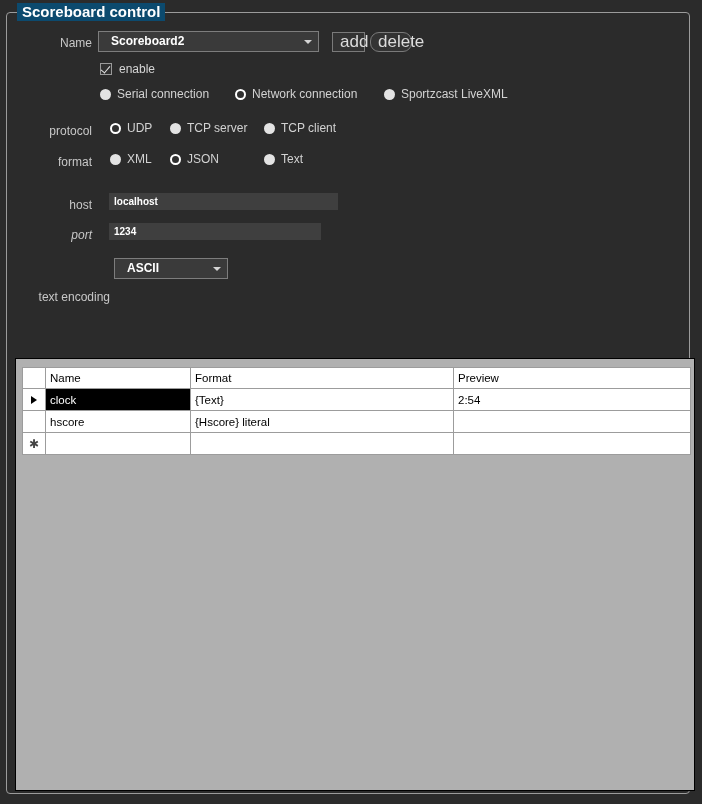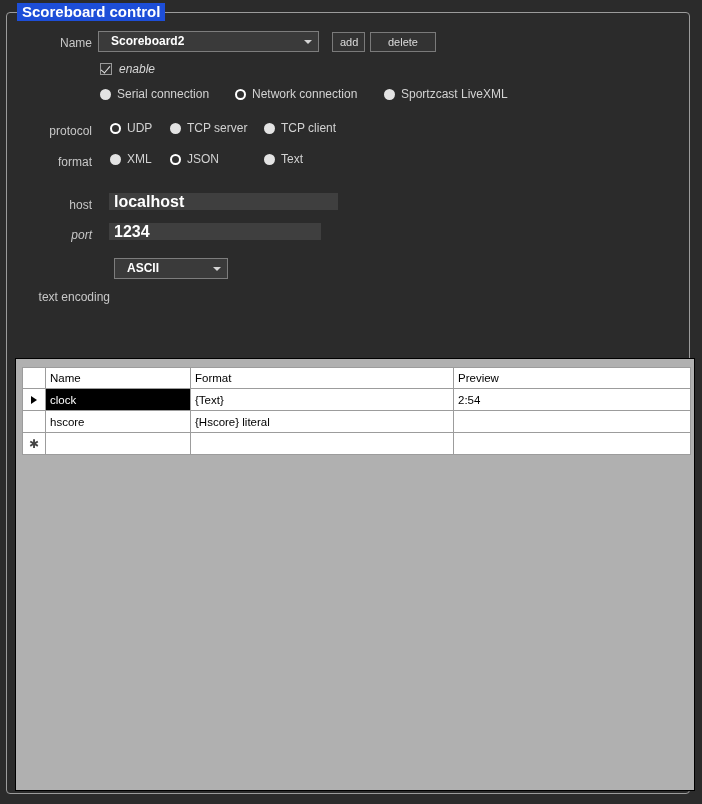--- a/index.html
+++ b/index.html
@@ -24,21 +24,21 @@
     width: 684px;
     height: 782px;
     border: 1px solid #9b9b9b;
     border-radius: 4px;
     box-sizing: border-box;
   }
   .groupbox-title {
     position: absolute;
     left: 10px;
     top: -10px;
-    background: #1d4ed8;
+    background: #0c4a6e;
     padding: 0 5px;
     font-size: 15px;
     font-weight: bold;
     color: #ffffff;
     white-space: nowrap;
     line-height: 18px;
   }
 
   
   .row-label {
@@ -73,21 +73,21 @@
     border-right: 4px solid transparent;
     border-top: 4px solid #d4d4d4;
   }
 
   .btn {
     position: absolute;
     box-sizing: border-box;
     background: #333333;
     border: 1px solid #7a7a7a;
     height: 20px;
-    font-size: 11px;
+    font-size: 17px;
     color: #dcdcdc;
     text-align: center;
     line-height: 18px;
     white-space: nowrap;
     padding: 0 7px;
   }
 
   
   .checkbox-wrap { position: absolute; }
   .checkbox-box {
@@ -106,21 +106,20 @@
     border-width: 0 1.6px 1.6px 0;
     transform: rotate(40deg);
   }
   .checkbox-label {
     position: absolute;
     left: 19px; top: -2px;
     font-size: 12px;
     color: #d6d6d6;
     white-space: nowrap;
     line-height: 16px;
-    font-style: italic;
   }
 
   
   .radio-wrap { position: absolute; }
   .radio-dot {
     position: absolute;
     left: 0; top: 0;
     width: 11px; height: 11px;
     border-radius: 50%;
     box-sizing: border-box;
@@ -139,21 +138,21 @@
     line-height: 16px;
   }
 
   
   .textfield {
     position: absolute;
     box-sizing: border-box;
     background: #3f3f3f;
     border: none;
     height: 17px;
-    font-size: 16px;
+    font-size: 10px;
     font-weight: bold;
     color: #ffffff;
     line-height: 17px;
     padding-left: 5px;
     white-space: nowrap;
     overflow: hidden;
   }
 
   
   .grid-panel {
@@ -221,21 +220,21 @@
 
   <div class="row-label" style="left:40px; top:23px; width:45px;">Name</div>
 
   <div class="combo" style="left:91px; top:18px; width:221px;">
     <span>Scoreboard2</span>
     <span class="chevron"></span>
   </div>
 
   <div class="btn" style="left:325px; top:19px; width:33px;">add</div>
 
-  <div class="btn" style="left:363px; top:19px; width:66px;">delete</div>
+  <div class="btn" style="left:363px; top:19px; width:42px;border-radius:9px;">delete</div>
 
   <div class="checkbox-wrap" style="left:93px; top:50px;">
     <span class="checkbox-box">
       <span class="tick"></span>
     </span>
     <span class="checkbox-label">enable</span>
   </div>
 
   <div class="radio-wrap" style="left:93px; top:76px;">
     <span class="radio-dot"></span>

